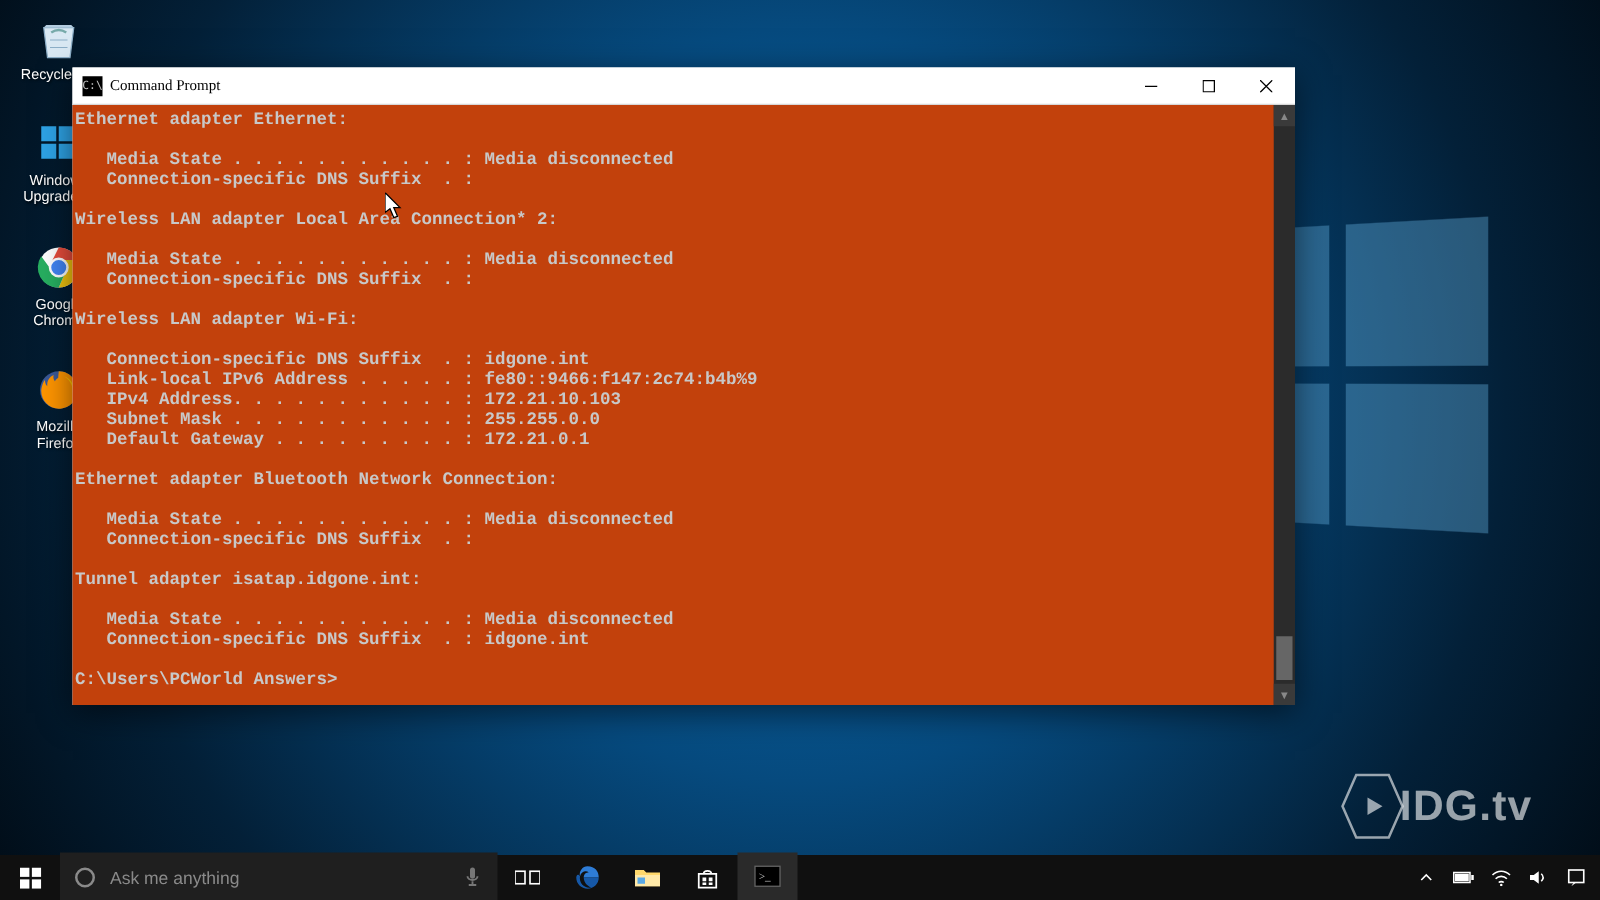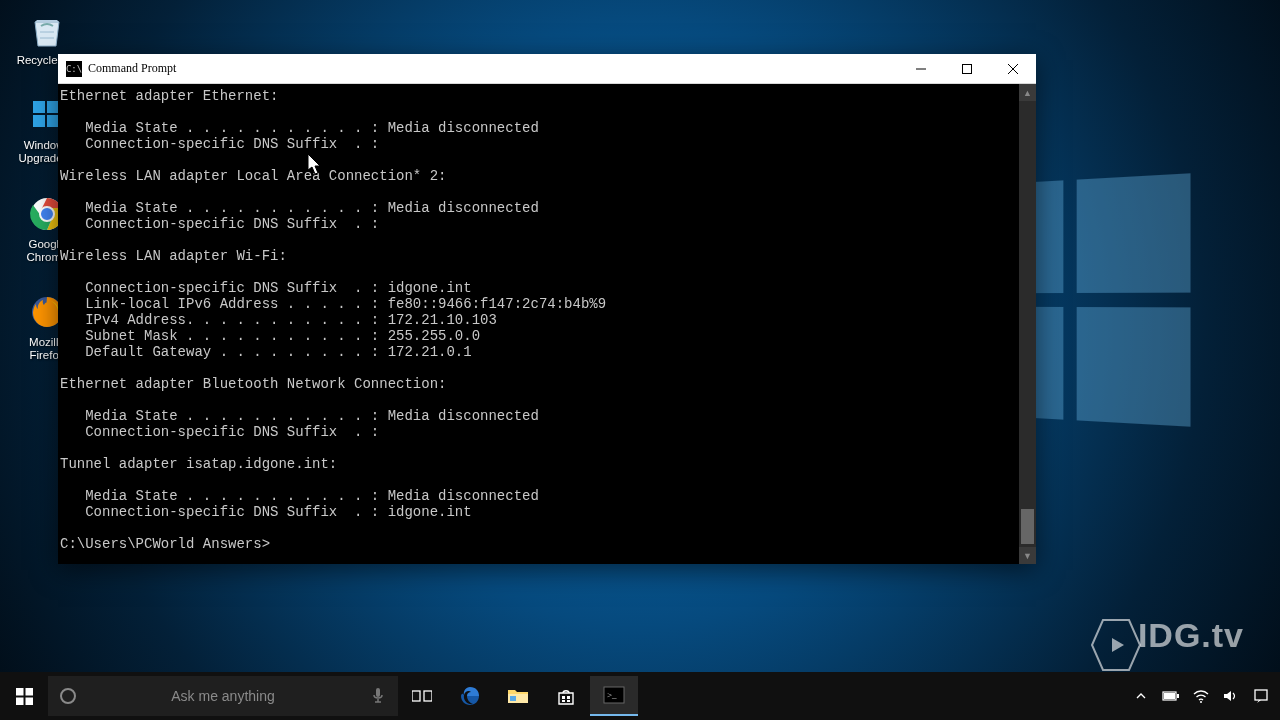--- a/index.html
+++ b/index.html
@@ -83,21 +83,21 @@
   }
   .titlebar .title { flex:0 0 auto;font-family:Liberation Serif, serif; }
   .titlebar .spacer { flex:1; }
   .win-controls { display:flex; height:100%; }
   .win-controls button {
     width:46px; height:100%; border:none; background:transparent;
     display:flex; align-items:center; justify-content:center;
     cursor:pointer; color:#000;
   }
   .terminal-wrap {
-    flex:1; display:flex; background:#000000;
+    flex:1; display:flex; background:#c2410c;font-weight:bold;
   }
   .terminal {
     flex:1;
     padding: 4px 2px 4px 2px;
     font-family: Consolas, "Courier New", monospace;
     font-size: 14px;
     line-height: 16px;
     color:#c8c8c8;
     white-space: pre;
     overflow:hidden;
@@ -122,23 +122,23 @@
   
   .mouse-cursor {
     position:absolute;
     left:308px; top:154px;
     width:16px;height:22px;
     pointer-events:none;
     z-index:50;
   }
   
   .taskbar {
-    position:absolute; left:0; bottom:0; width:100%; height:48px;
+    position:absolute; left:0; bottom:0; width:100%; height:36px;
     background:#101010;
-    display:flex; align-items:center;text-align:center;
+    display:flex; align-items:center;
   }
   .start-btn {
     width:48px;height:40px;display:flex;align-items:center;justify-content:center;cursor:pointer;
   }
   .search-bar {
     height:40px; width:350px; background:#1f1f1f;
     display:flex;align-items:center;color:#8a8a8a;font-size:14px;
     cursor:text;
   }
   .search-bar .cortana{width:40px;display:flex;align-items:center;justify-content:center;}
@@ -147,23 +147,23 @@
   .task-btn{
     width:48px;height:40px;display:flex;align-items:center;justify-content:center;cursor:pointer;color:#fff;
   }
   .task-btn.active{border-bottom:2px solid #76b9ed;background:#2a2a2a;}
   .tray{
     margin-left:auto;display:flex;align-items:center;height:40px;gap:4px;padding-right:6px;color:#fff;
   }
   .tray .tray-item{width:26px;height:40px;display:flex;align-items:center;justify-content:center;cursor:pointer;}
   
   .watermark{
-    position:absolute;right:36px;bottom:46px;color:rgba(255,255,255,.6);
+    position:absolute;right:54px;bottom:46px;color:rgba(255,255,255,.6);
     font-family:"Segoe UI",sans-serif;font-weight:600;font-size:34px;letter-spacing:1px;
-    display:flex;gap:0;
+    display:flex;align-items:center;gap:0;
   }
   .watermark .hex{
     width:52px;height:58px;position:relative;margin-right:-4px;
   }
 </style>
 </head>
 <body>
 
 <div class="win-logo-bg">
   <div></div>

